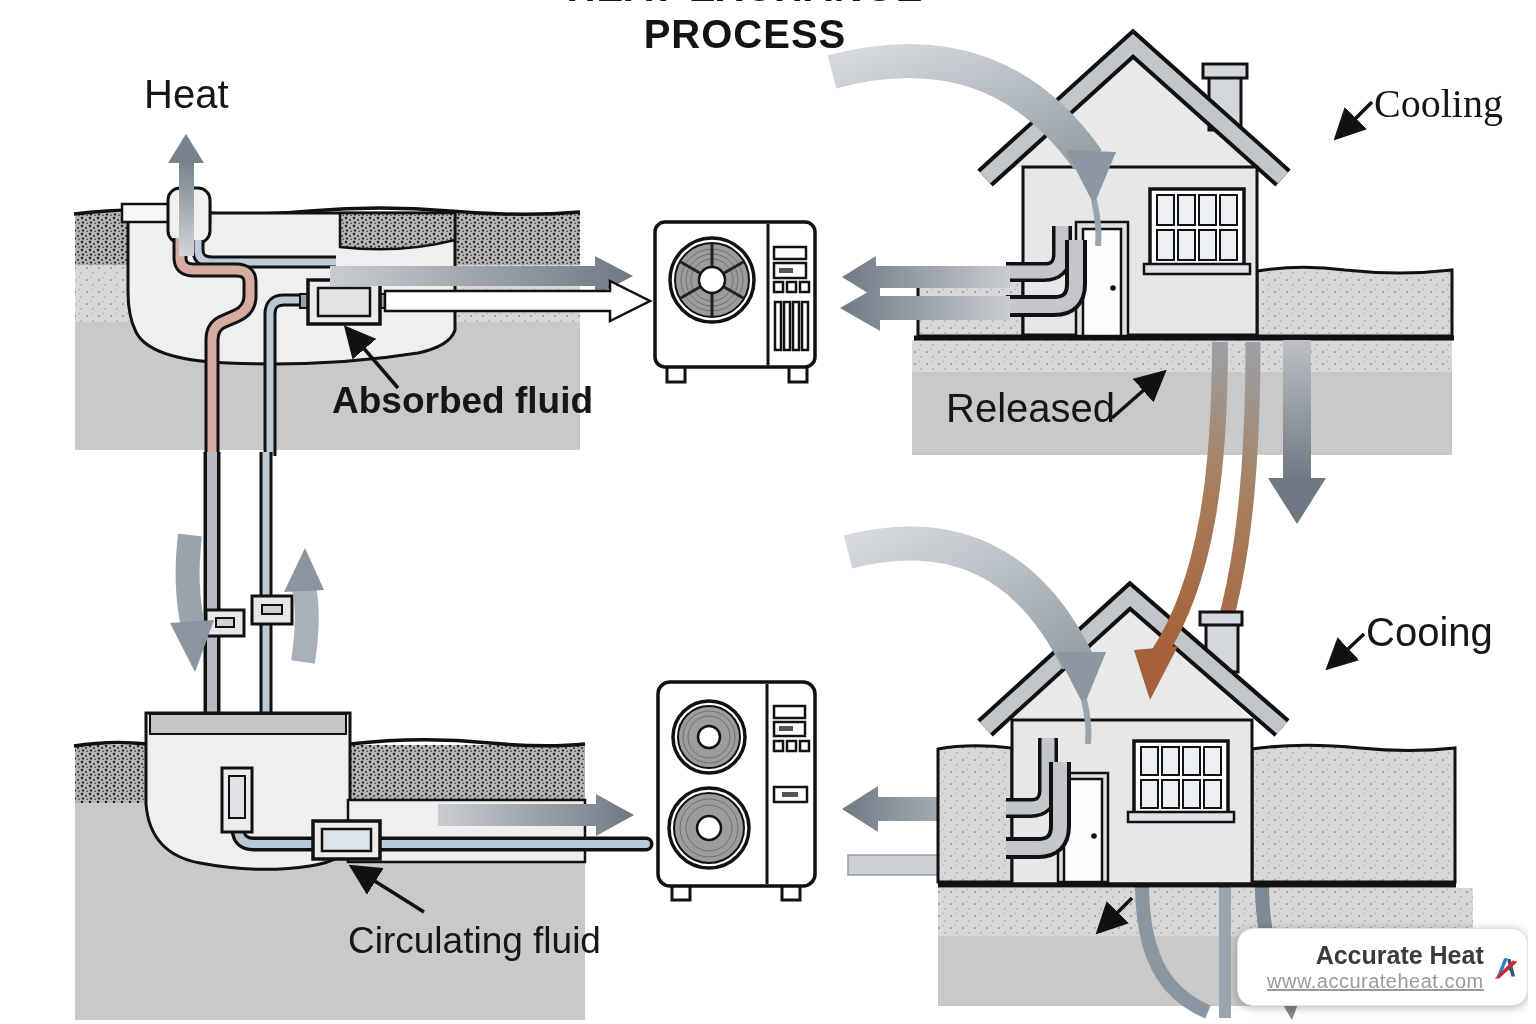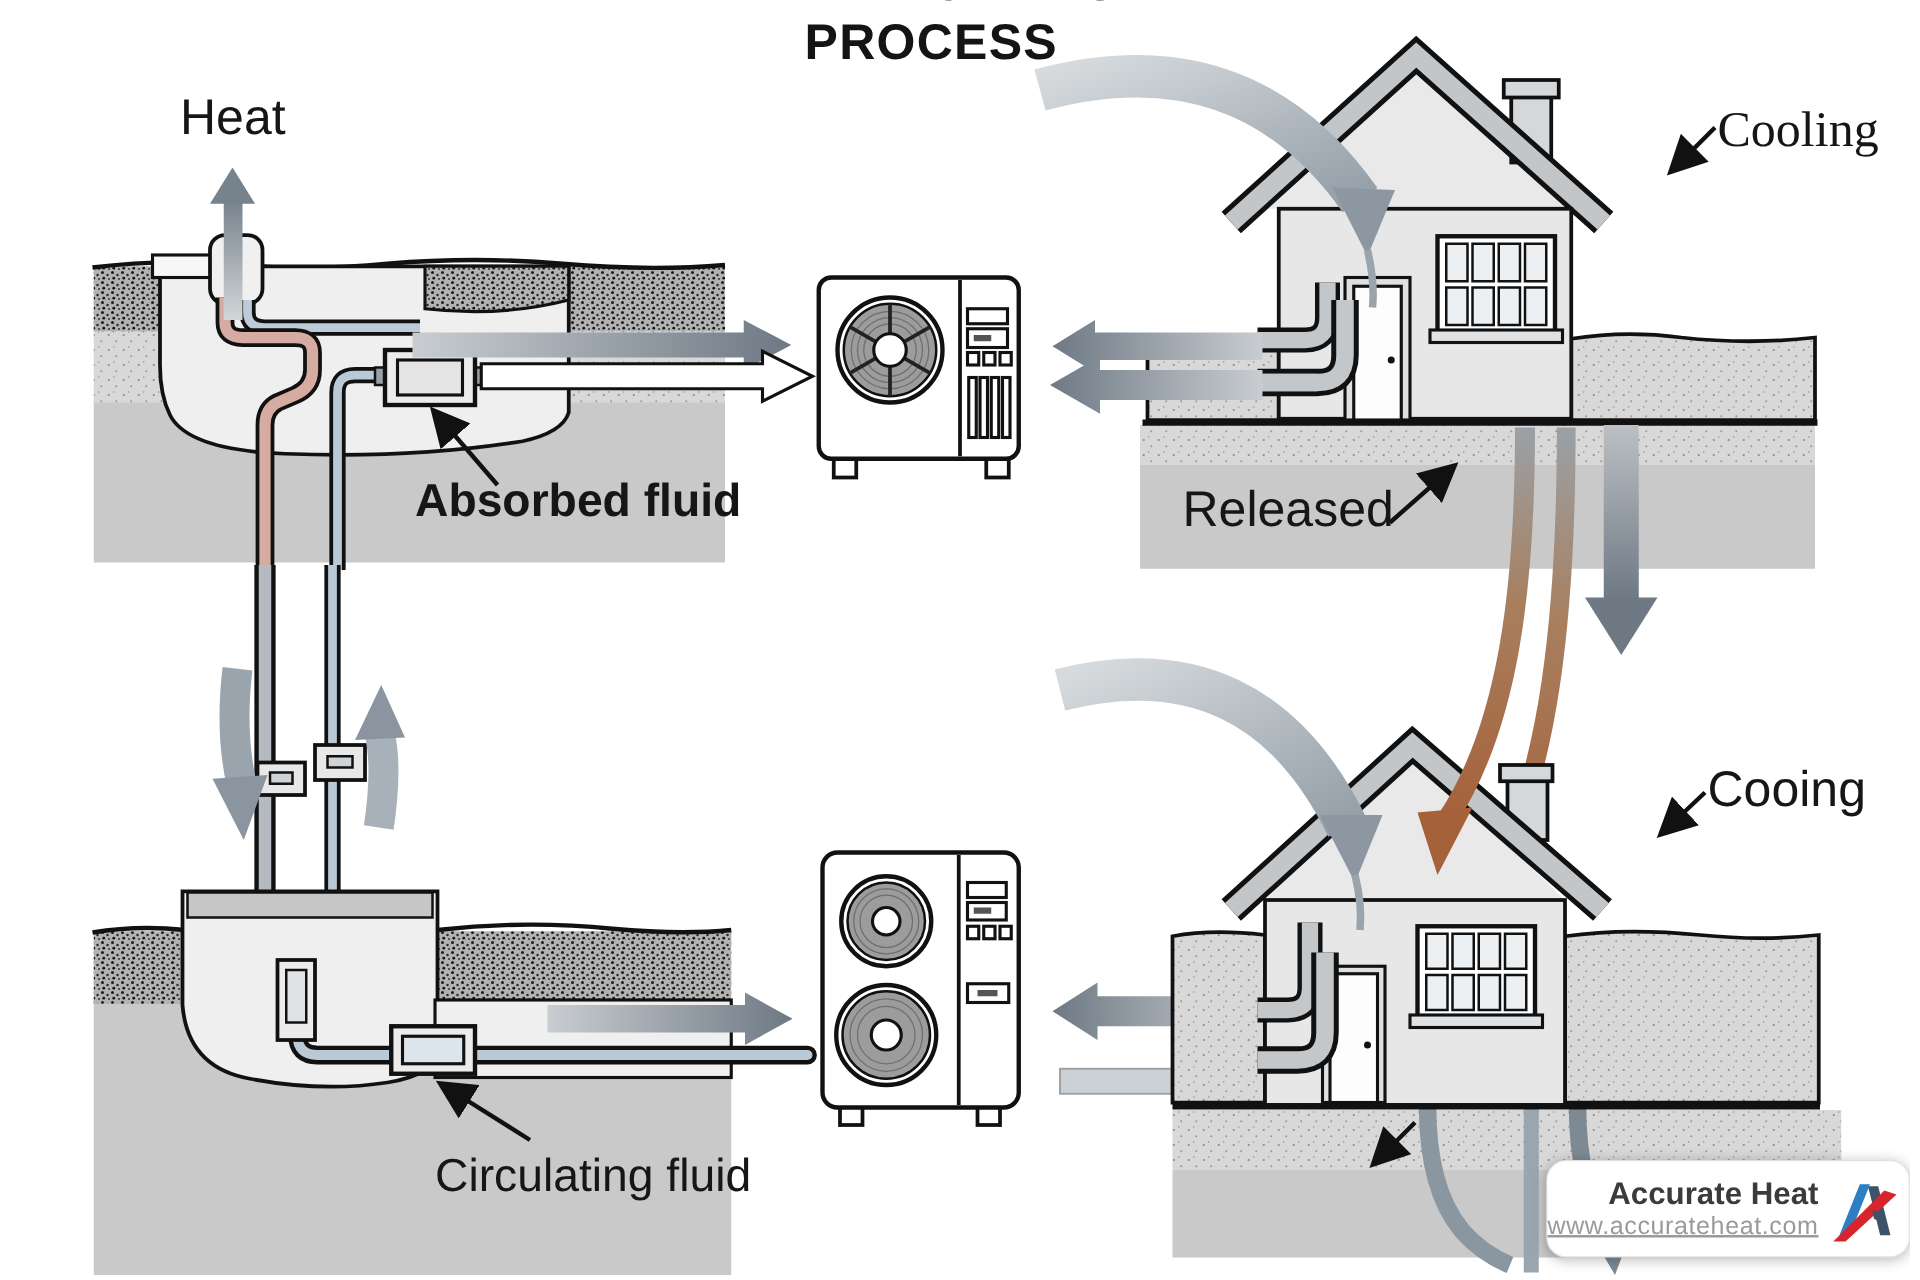--- a/index.html
+++ b/index.html
@@ -9,21 +9,21 @@
   .label{position:absolute;color:#161616;white-space:nowrap;font-family:"Liberation Sans",sans-serif;
          font-weight:400;}
   #title{position:absolute;left:445px;top:-36px;width:600px;text-align:center;
          font-size:40px;font-weight:600;line-height:47px;letter-spacing:1px;color:#141414;}
   .lbl40{font-size:40px;}
   .lbl37{font-size:37px;}
   #logo-card{position:absolute;left:1237px;top:928px;width:291px;height:78px;background:#fff;
              border:1px solid #e3e3e3;border-radius:16px;box-shadow:0 2px 10px rgba(0,0,0,.28);
              display:flex;align-items:center;justify-content:flex-end;gap:10px;padding:0 10px 0 0;
              box-sizing:border-box;}
-  .brand-text{display:flex;flex-direction:column;align-items:flex-end;line-height:1.15;}
+  .brand-text{display:flex;flex-direction:column;align-items:flex-end;line-height:1.15;margin-left:29px;}
   .brand-name{font-size:25px;font-weight:700;color:#3b3b3b;}
   .brand-url{font-size:20px;color:#9a9a9a;letter-spacing:.5px;text-decoration:underline;}
 </style>
 </head>
 <body>
 
 <div id="canvas">
 
 <svg id="diagram" width="1536" height="1024" viewBox="0 0 1536 1024">
   <defs>

